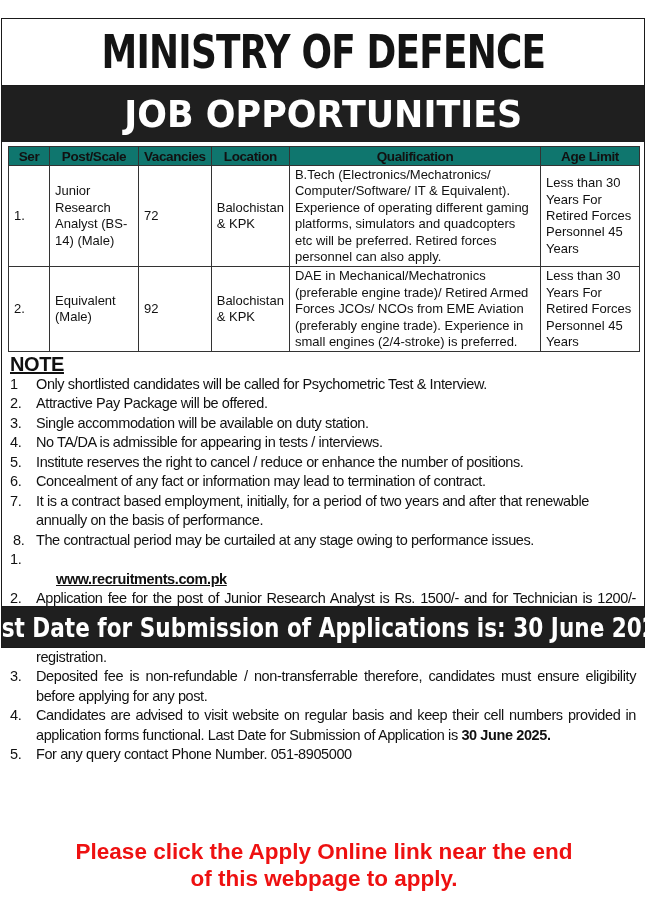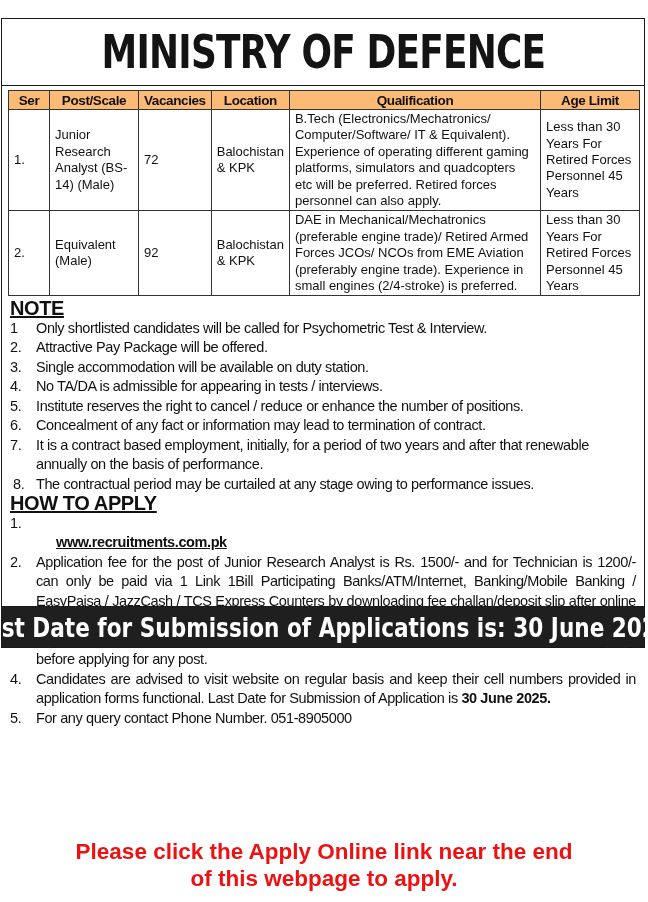--- a/index.html
+++ b/index.html
@@ -5,21 +5,21 @@
   html, body { margin: 0; padding: 0; background: #ffffff; }
   body { width: 648px; height: 902px; position: relative; overflow: hidden; font-family: "Liberation Sans", sans-serif; color: #111; }
   .ad { position: absolute; left: 1px; top: 18px; width: 644px; height: 630px; border: 1px solid #1a1a1a; box-sizing: border-box; }
   .title-box { height: 66px; border-bottom: 1px solid #1a1a1a; display: flex; align-items: center; justify-content: center; }
   .title { font-family: "DejaVu Sans", sans-serif; font-weight: bold; font-size: 46px; letter-spacing: -1px; transform: scaleX(0.78); transform-origin: center; color: #141414; white-space: nowrap; }
   .banner { height: 56px; background: #1f1f1f; display: flex; align-items: center; justify-content: center; }
   .banner-text { font-family: "DejaVu Sans", sans-serif; font-weight: bold; font-size: 38px; color: #fff; letter-spacing: 0px; transform: scaleX(0.92); white-space: nowrap; }
   .intro { font-size: 14.5px; line-height: 19px; padding: 3px 6px 0 6px; letter-spacing: -0.3px; transform-origin: left; }
   table.jobs { border-collapse: collapse; margin: 4px 0 0 6px; width: 632px; font-size: 13px; }
   table.jobs th, table.jobs td { border: 1px solid #333; padding: 1px 5px; vertical-align: middle; }
-  table.jobs th { background: #fdba74; font-weight: bold; font-size: 13.5px; text-align: center; height: 16px; letter-spacing: -0.4px; }
+  table.jobs th { background: #0f766e; font-weight: bold; font-size: 13.5px; text-align: center; height: 16px; letter-spacing: -0.4px; }
   table.jobs td { line-height: 16.4px; }
   td.c { text-align: left; }
   td.qual { text-align: left; }
   .section { padding: 0 8px; font-size: 14.5px; line-height: 19.5px; letter-spacing: -0.4px; }
   .sec-head { font-weight: bold; text-decoration: underline; font-size: 20px; margin-top: 3px; letter-spacing: -0.4px; }
   .item { display: flex; }
   .num { width: 26px; flex: none; }
   .txt { flex: 1; }
   .justify { text-align: justify; }
   .link { font-weight: bold; text-decoration: underline; color: #111; margin-left: 20px; }
@@ -27,20 +27,23 @@
   .lastdate { position: absolute; left: 0; bottom: 0; width: 642px; height: 40px; background: #1f1f1f; display: flex; align-items: center; justify-content: center; border-top: 1px solid #1a1a1a; }
   .lastdate-text { font-family: "DejaVu Sans", sans-serif; font-weight: bold; font-size: 27px; color: #fff; transform: scaleX(0.80); white-space: nowrap; }
   .notice { position: absolute; left: 0; top: 838px; width: 648px; text-align: center; color: #ee1111; font-weight: bold; font-size: 22.5px; line-height: 27px; font-family: "Liberation Sans", sans-serif; }
 </style>
 </head>
 <body>
 
 <div class="ad">
   <div class="title-box">
     <div class="title">MINISTRY OF DEFENCE</div>
+  </div>
+  <div class="banner">
+    <div class="banner-text">JOB OPPORTUNITIES</div>
   </div>
 
 
   <table class="jobs">
     <thead>
       <tr>
         <th style="width:30px">Ser</th>
         <th style="width:78px">Post/Scale</th>
         <th style="width:55px">Vacancies</th>
         <th style="width:62px">Location</th>
@@ -98,21 +101,20 @@
         <span class="num">7.</span>
         <span class="txt">It is a contract based employment, initially, for a period of two years and after that renewable annually on the basis of performance.</span>
       </div>
     <div class="item">
         <span class="num" style="padding-left:3px;width:23px">8.</span>
         <span class="txt">The contractual period may be curtailed at any stage owing to performance issues.</span>
       </div>
   </div>
 
   <div class="section">
-    <div class="sec-head" style="margin-top:0">HOW TO APPLY</div>
     <div class="item">
       <span class="num">1.</span>
       <span class="txt">
         <br>
         <span class="link">www.recruitments.com.pk</span>
       </span>
     </div>
     <div class="item">
       <span class="num">2.</span>
       <span class="txt justify">Application fee for the post of Junior Research Analyst is Rs. 1500/- and for Technician is 1200/- can only be paid via 1 Link 1Bill Participating Banks/ATM/Internet, Banking/Mobile Banking / EasyPaisa / JazzCash / TCS Express Counters by downloading fee challan/deposit slip after online registration.</span>

